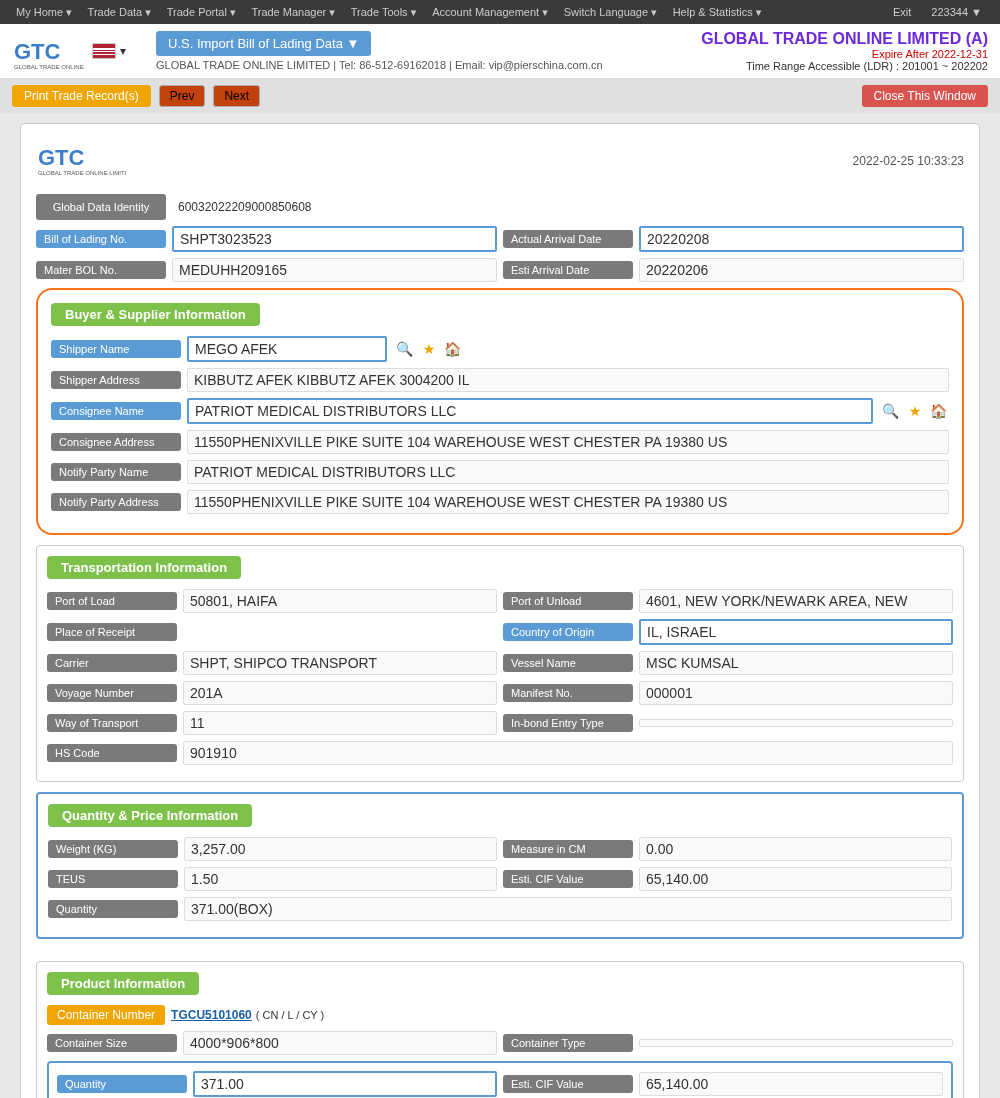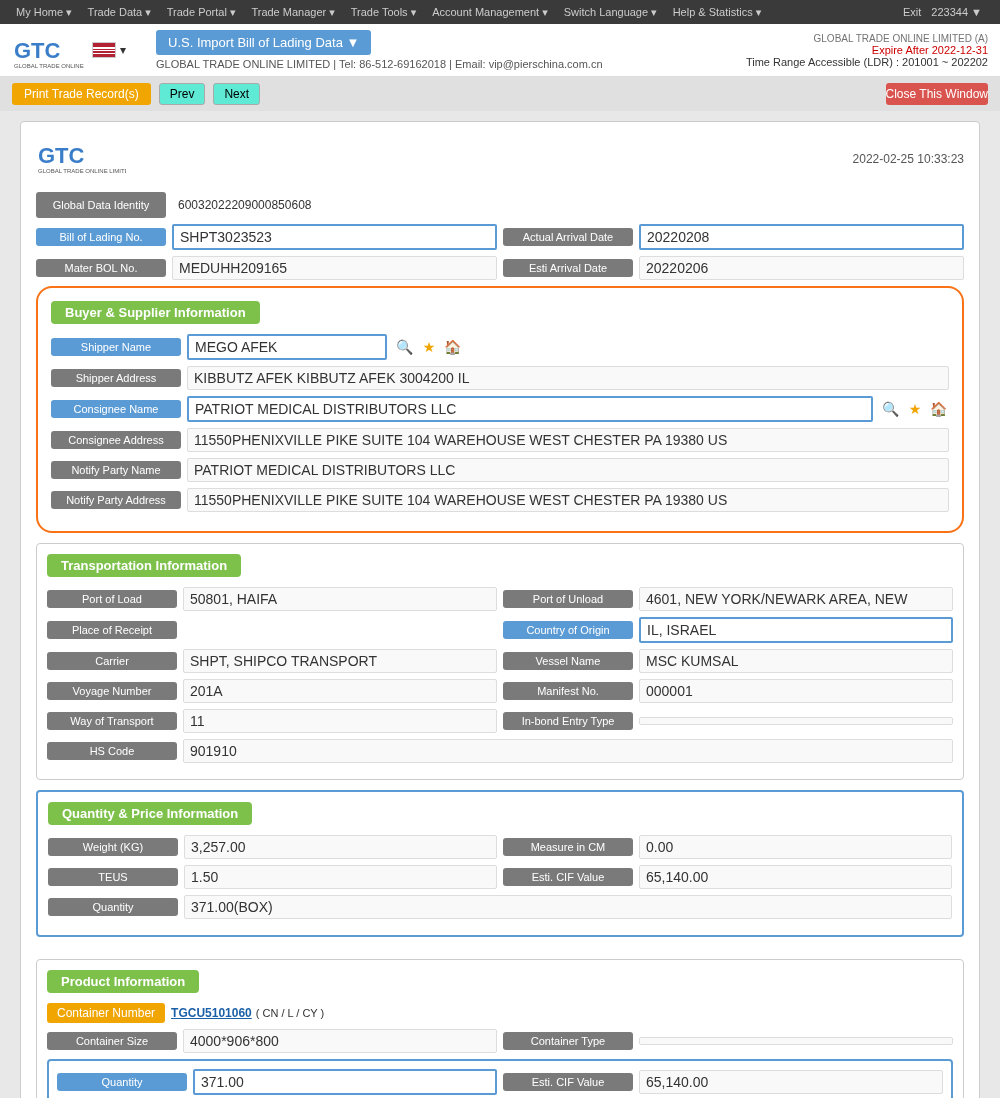--- a/index.html
+++ b/index.html
@@ -44,21 +44,21 @@
       padding: 5px 12px;
       font-size: 13px;
       cursor: pointer;
       border-radius: 3px;
       display: flex;
       align-items: center;
       gap: 5px;
     }
     .header-contact { font-size: 11px; color: #555; margin-top: 3px; }
     .header-right { text-align: right; font-size: 11px; }
-    .header-right .company { color: #737373; font-weight: normal; font-size: 10px; }
+    .header-right .company { color: #6d28d9; font-weight: bold; font-size: 16px; }
     .header-right .expire { color: #c00; }
 
     
     .flag-area { display: flex; align-items: center; gap: 4px; margin-right: 10px; }
     .flag { width: 24px; height: 16px; background: linear-gradient(to bottom, #b22234 30%, #fff 30%, #fff 40%, #b22234 40%, #b22234 50%, #fff 50%, #fff 60%, #b22234 60%, #b22234 70%, #fff 70%, #fff 80%, #b22234 80%); border: 1px solid #ccc; }
 
     
     .toolbar {
       background: #e0e0e0;
       padding: 6px 12px;
@@ -69,32 +69,32 @@
     .btn-print {
       background: #f0a500;
       color: #fff;
       border: none;
       padding: 4px 12px;
       cursor: pointer;
       border-radius: 3px;
       font-size: 12px;
     }
     .btn-nav {
-      background: #5eead4;
+      background: #c2410c;
       border: 1px solid #aaa;
       padding: 3px 10px;
       cursor: pointer;
       border-radius: 3px;
       font-size: 12px;
     }
     .btn-close {
       background: #d9534f;
       color: #fff;
       border: none;
-      padding: 4px 0;
+      padding: 4px 12px;
       cursor: pointer;
       border-radius: 3px;
       font-size: 12px;
       margin-left: auto;
     }
 
     
     .main-content {
       padding: 10px 20px;
     }
@@ -119,21 +119,21 @@
       margin-bottom: 6px;
       align-items: center;
     }
     .field-label {
       background: #7a7a7a;
       color: #fff;
       padding: 3px 8px;
       font-size: 11px;
       border-radius: 3px;
       min-width: 130px;
-      text-align: center;
+      text-align: left;
       margin-right: 6px;
       flex-shrink: 0;
     }
     .field-label.blue-label {
       background: #5b9bd5;
     }
     .field-value {
       flex: 1;
       padding: 3px 6px;
       font-size: 14px;
@@ -302,21 +302,21 @@
   </div>
   <div class="nav-item">
     <span>Switch Language</span> ▾
   </div>
   <div class="nav-item">
     <span>Help &amp; Statistics</span> ▾
   </div>
   <div class="nav-item exit">
     <span>Exit</span>
   </div>
-  <div class="user-id" style="margin-left:2px;">223344 ▼</div>
+  <div class="user-id" style="margin-left:12px;">223344 ▼</div>
 </div>
 
 <div class="header">
   <div class="logo-area">
     <svg class="logo-svg" viewBox="0 0 80 40">
       <text x="2" y="28" font-family="Arial" font-weight="bold" font-size="22" fill="#3a7dc9">GTC</text>
       <text x="2" y="38" font-family="Arial" font-size="6" fill="#555">GLOBAL TRADE ONLINE</text>
     </svg>
   </div>
   <div class="flag-area">

